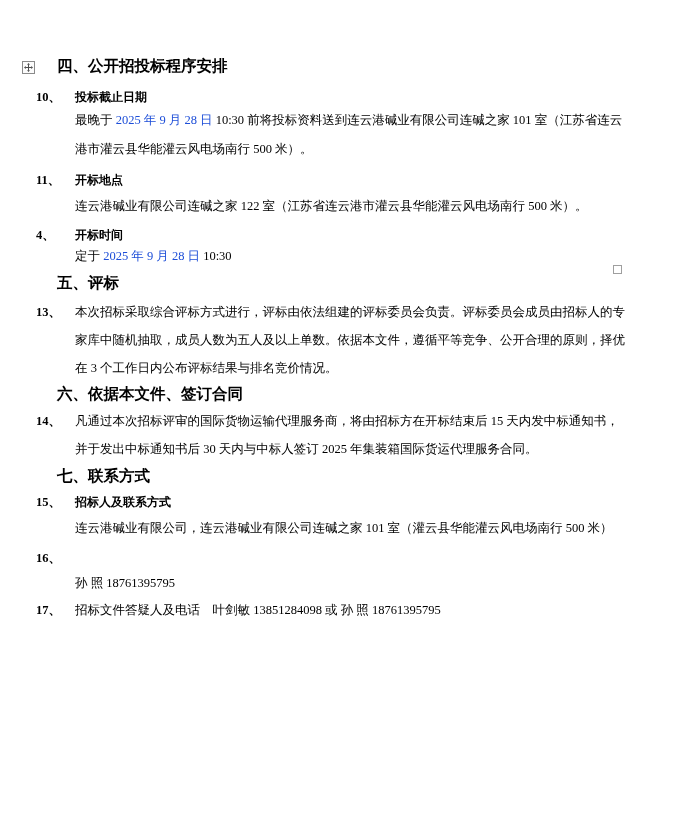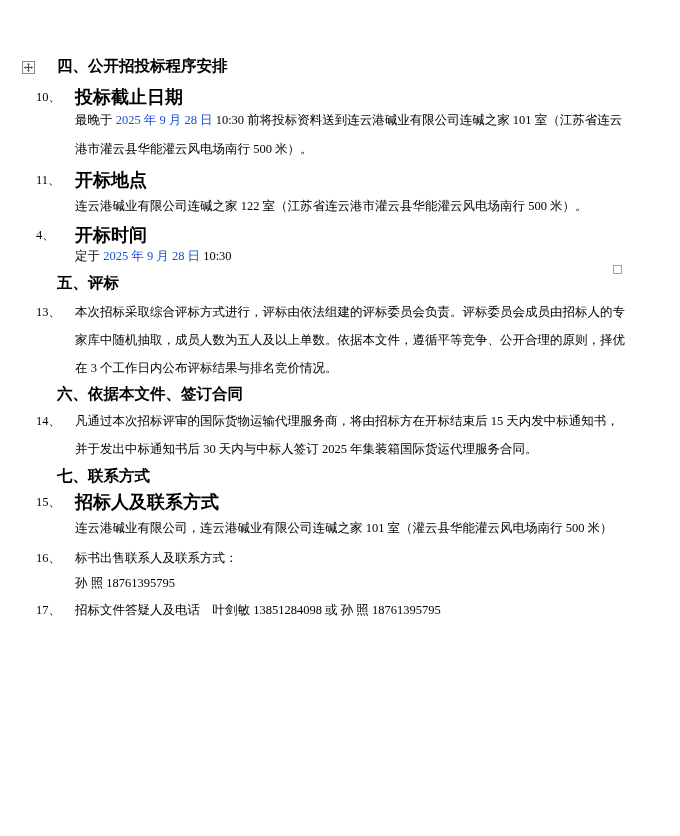--- a/index.html
+++ b/index.html
@@ -19,31 +19,31 @@
     font-weight: 700;
     font-size: 15.5px;
     line-height: 18px;
     white-space: pre;
     color: #000;
   }
   .num {
     position: absolute;
     left: 36px;
     font-family: "Liberation Serif", "DejaVu Serif", serif;
-    font-weight: 400;
+    font-weight: 700;
     font-size: 12.5px;
     line-height: 16px;
     white-space: pre;
   }
   .label {
     position: absolute;
     left: 75px;
     font-family: "Liberation Sans", "DejaVu Sans", sans-serif;
     font-weight: 700;
-    font-size: 18px;
+    font-size: 12px;
     line-height: 16px;
     white-space: pre;
   }
   .line {
     position: absolute;
     left: 75px;
     font-family: "Liberation Serif", "DejaVu Serif", serif;
     font-weight: 400;
     font-size: 12.5px;
     line-height: 16px;
@@ -117,19 +117,18 @@
   <div class="line" style="top:413px">凡通过本次招标评审的国际货物运输代理服务商，将由招标方在开标结束后 15 天内发中标通知书，</div>
   <div class="line" style="top:441px">并于发出中标通知书后 30 天内与中标人签订 2025 年集装箱国际货运代理服务合同。</div>
 
   <div class="heading" style="top:467px">七、联系方式</div>
 
   <div class="num" style="top:494px">15、</div>
   <div class="label" style="top:494px">招标人及联系方式</div>
   <div class="line" style="top:520px">连云港碱业有限公司，连云港碱业有限公司连碱之家 101 室（灌云县华能灌云风电场南行 500 米）</div>
 
   <div class="num" style="top:550px">16、</div>
-  <div class="line" style="top:550px">标书出售联系人及联系方式：</div>
   <div class="line" style="top:575px">孙 照 18761395795</div>
 
   <div class="num" style="top:602px">17、</div>
   <div class="line" style="top:602px">招标文件答疑人及电话　叶剑敏 13851284098 或 孙 照 18761395795</div>
 
 </div>
 
 </body></html>

